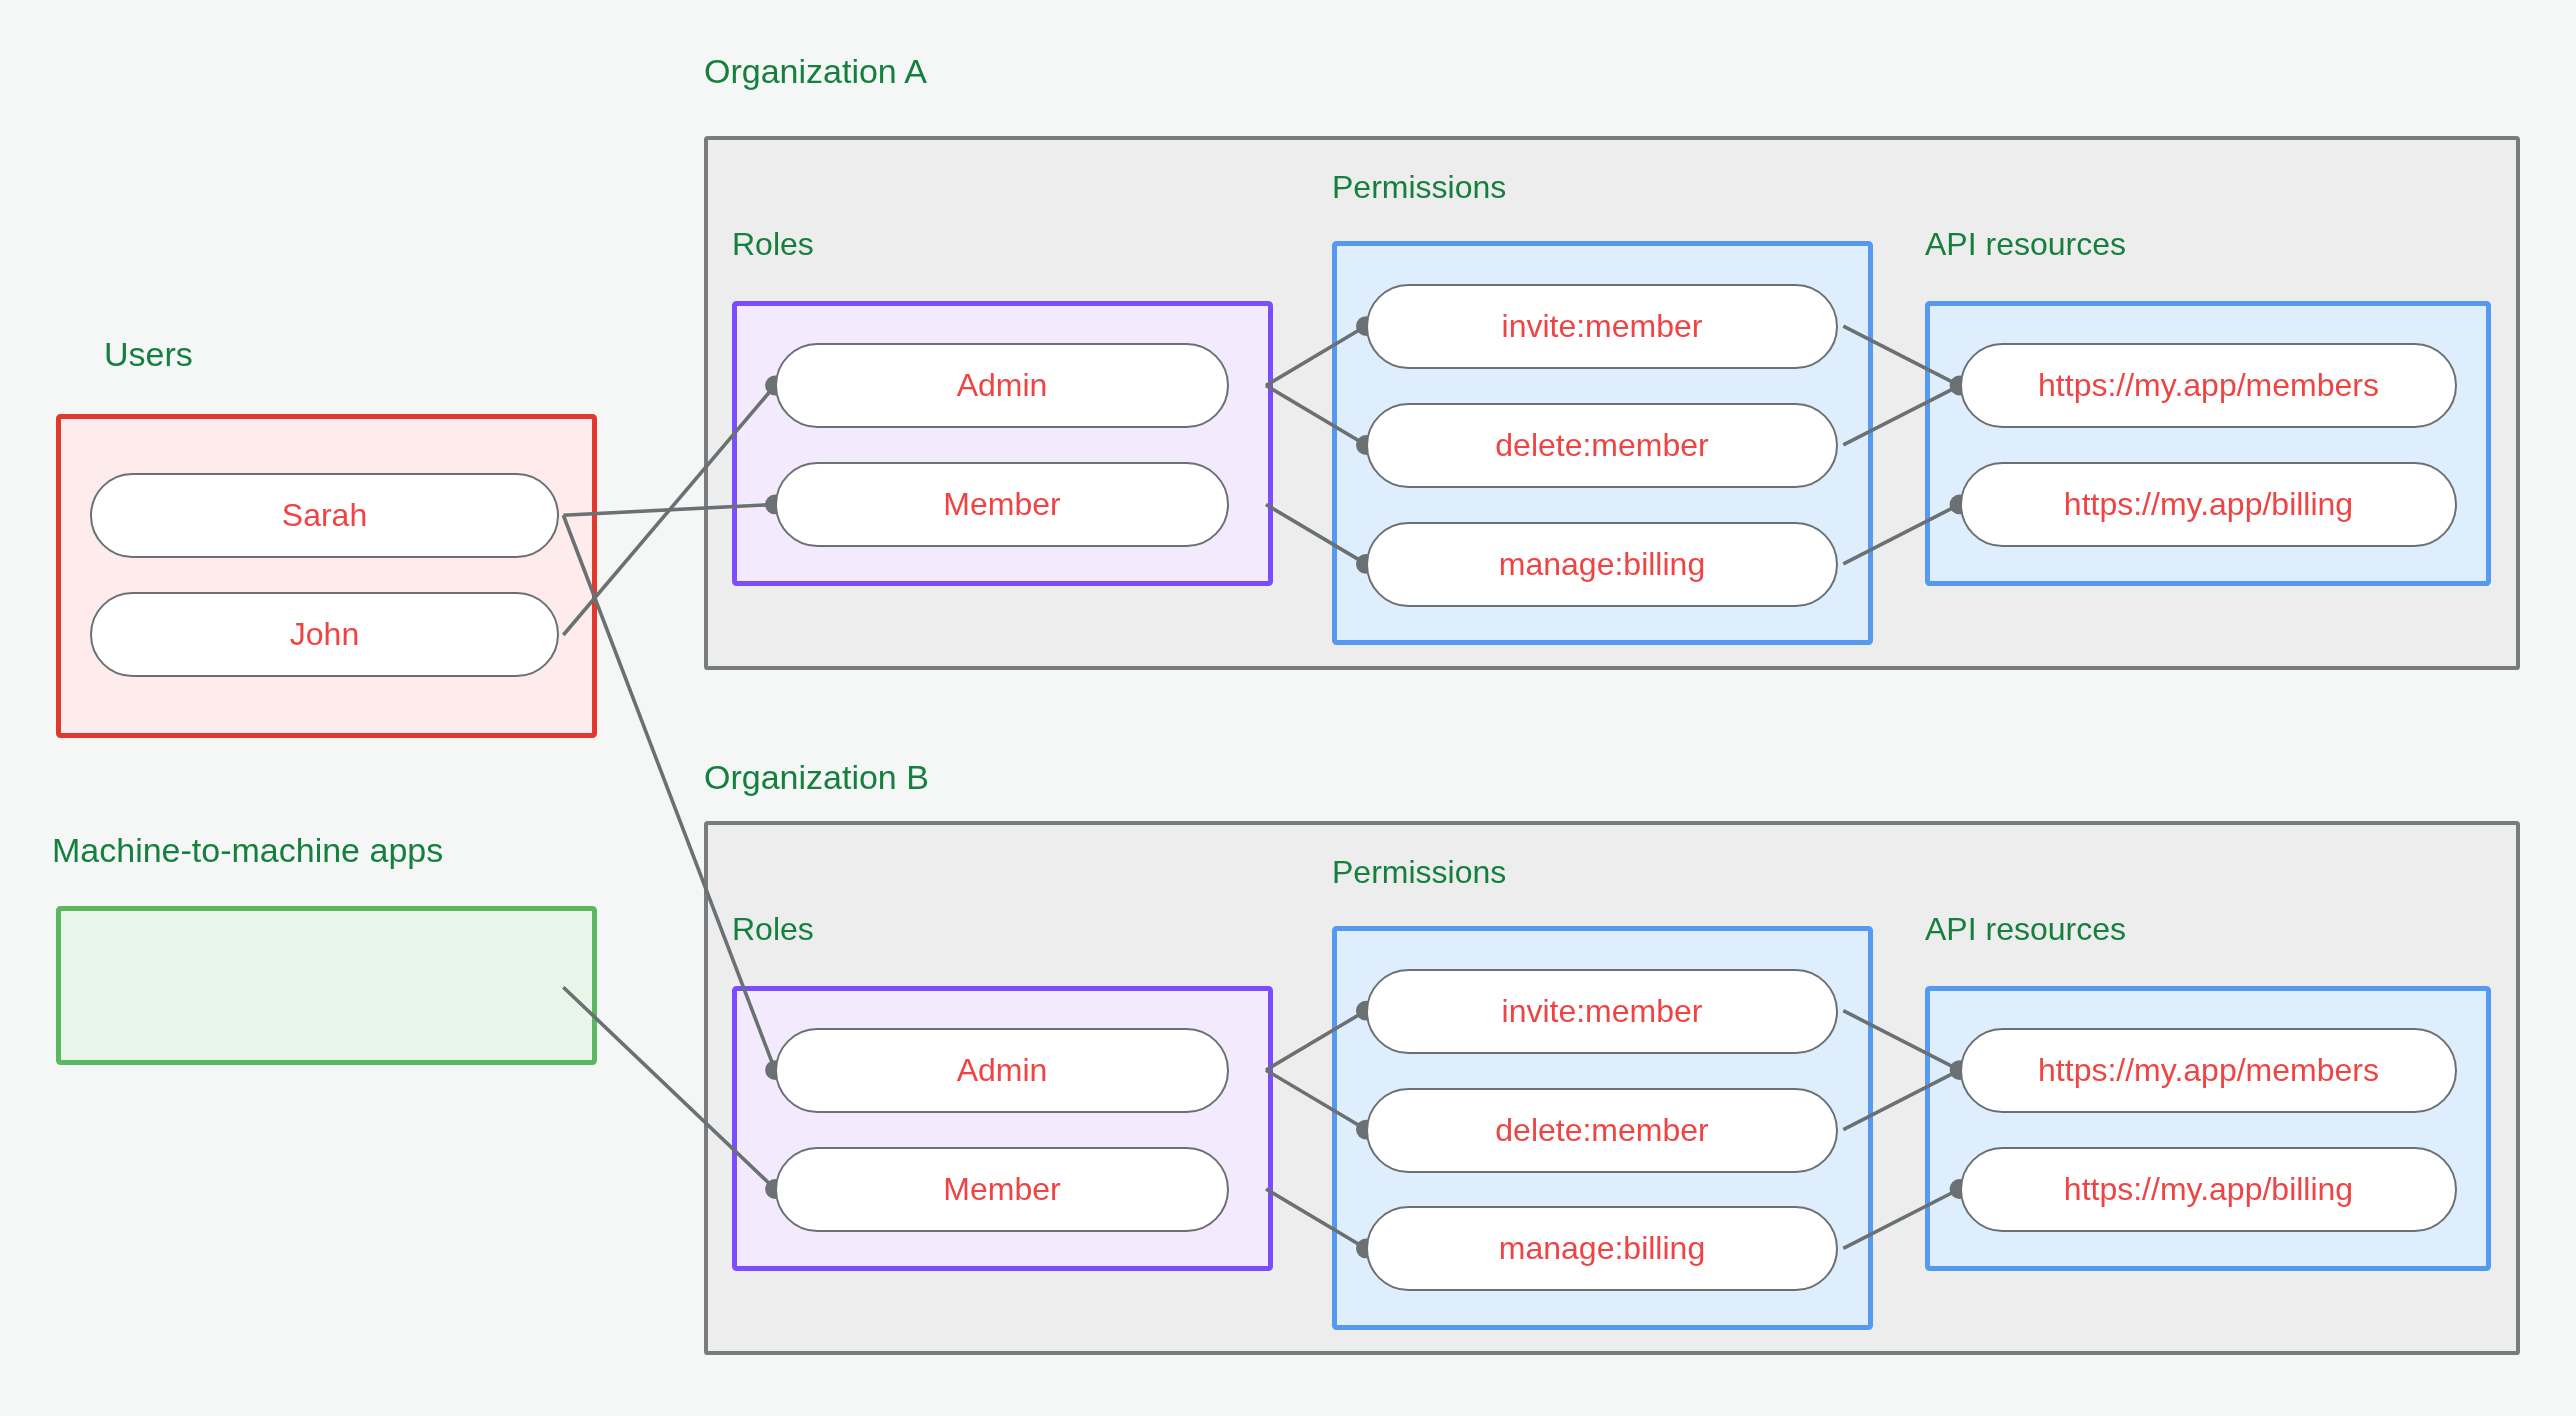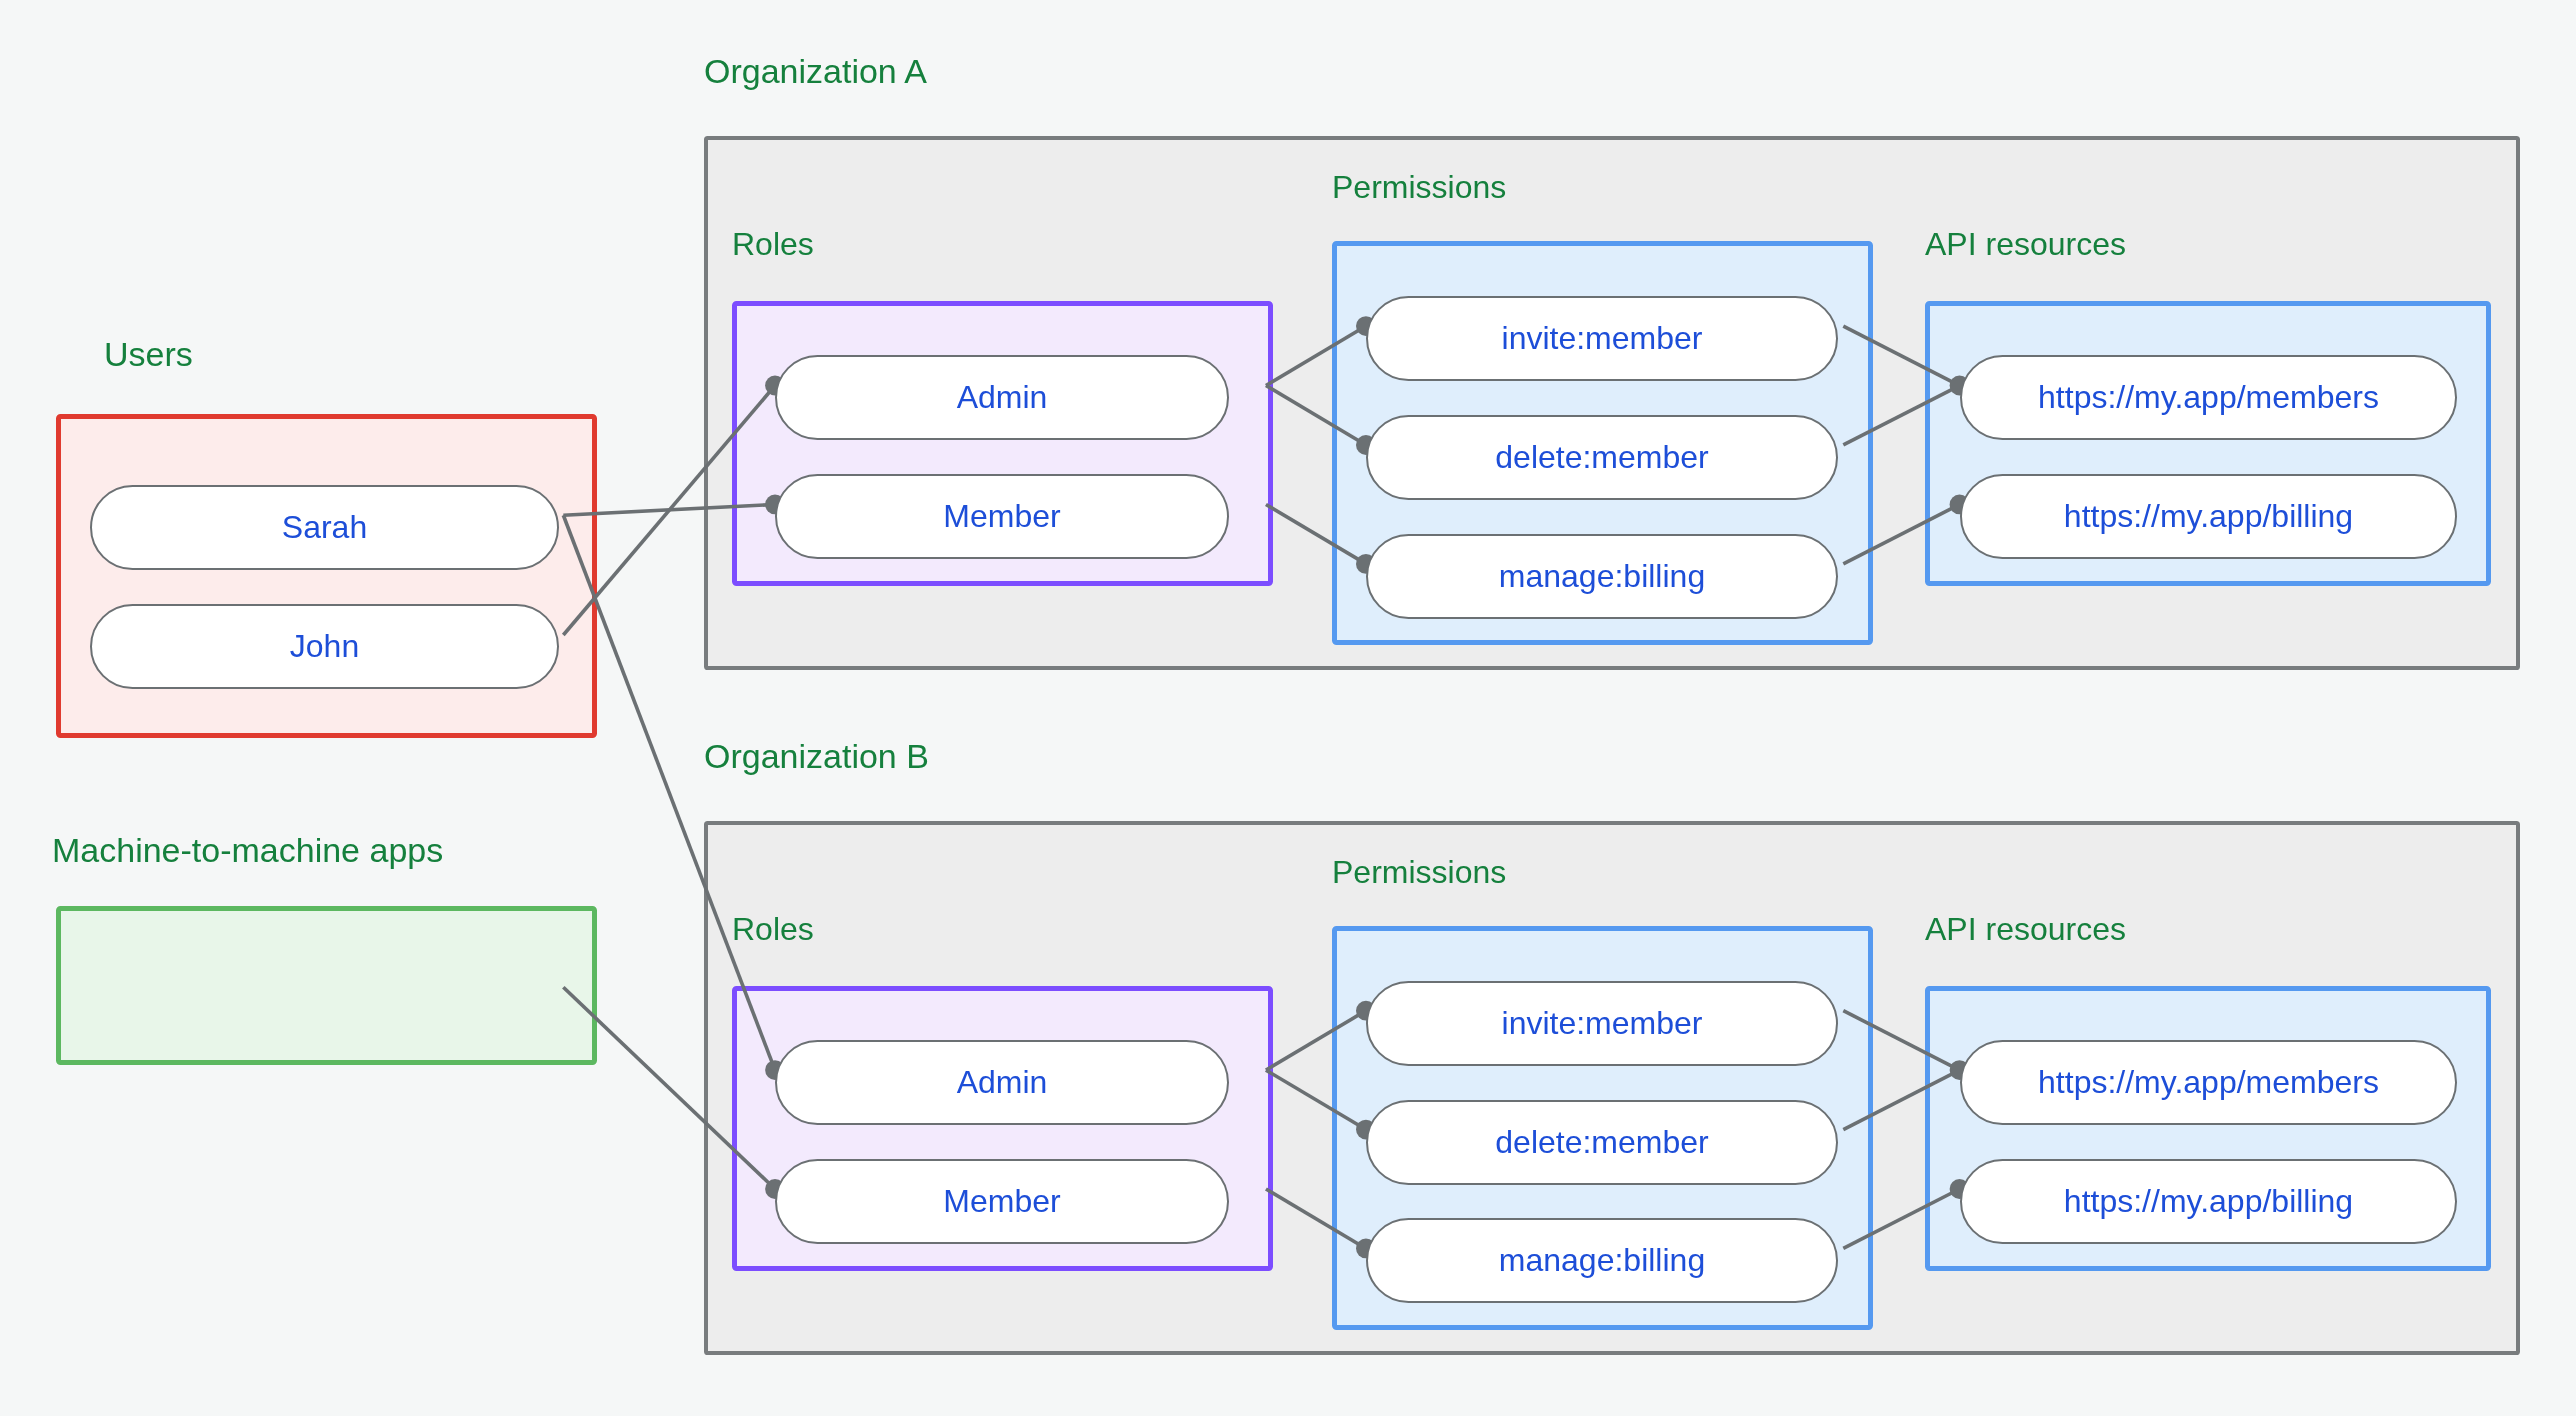--- a/index.html
+++ b/index.html
@@ -70,25 +70,24 @@
   .pill {
     position: absolute;
     box-sizing: border-box;
     background: #ffffff;
     border: 2.7px solid #6b7073;
     border-radius: 9009px;
     display: flex;
     align-items: center;
     justify-content: center;
     font-size: 32px;
-    color: #1d4ed8;
+    color: #ef4444;
     font-family: "Liberation Sans", sans-serif;
     white-space: nowrap;
     z-index: 6;
-    margin-top: 12px;
   }
 </style>
 </head>
 <body>
 
 <div id="stage">
 
   <svg class="edges" viewBox="0 0 2859 1572" xmlns="http://www.w3.org/2000/svg">
     <g stroke="#6b7073" stroke-width="4" fill="none">
 
@@ -177,21 +176,21 @@
   <div class="pill" style="left:1366px; top:522px; width:472px; height:85px;">manage:billing</div>
 
   <div class="grp-label" style="left:1925px; top:228px; font-size:32px;">API resources</div>
 
   <div class="box blue-box" style="left:1925px; top:301px; width:566px; height:285px;"></div>
 
   <div class="pill" style="left:1960px; top:343px; width:497px; height:85px;">https://my.app/members</div>
 
   <div class="pill" style="left:1960px; top:462px; width:497px; height:85px;">https://my.app/billing</div>
 
-  <div class="grp-label" style="left:704px; top:739px;">Organization B</div>
+  <div class="grp-label" style="left:704px; top:760px;">Organization B</div>
 
   <div class="box org-box" style="left:704px; top:821px; width:1816px; height:534px;"></div>
 
   <div class="grp-label" style="left:732px; top:913px; font-size:32px;">Roles</div>
 
   <div class="box roles-box" style="left:732px; top:986px; width:541px; height:285px;"></div>
 
   <div class="pill" style="left:775px; top:1028px; width:454px; height:85px;">Admin</div>
 
   <div class="pill" style="left:775px; top:1147px; width:454px; height:85px;">Member</div>

